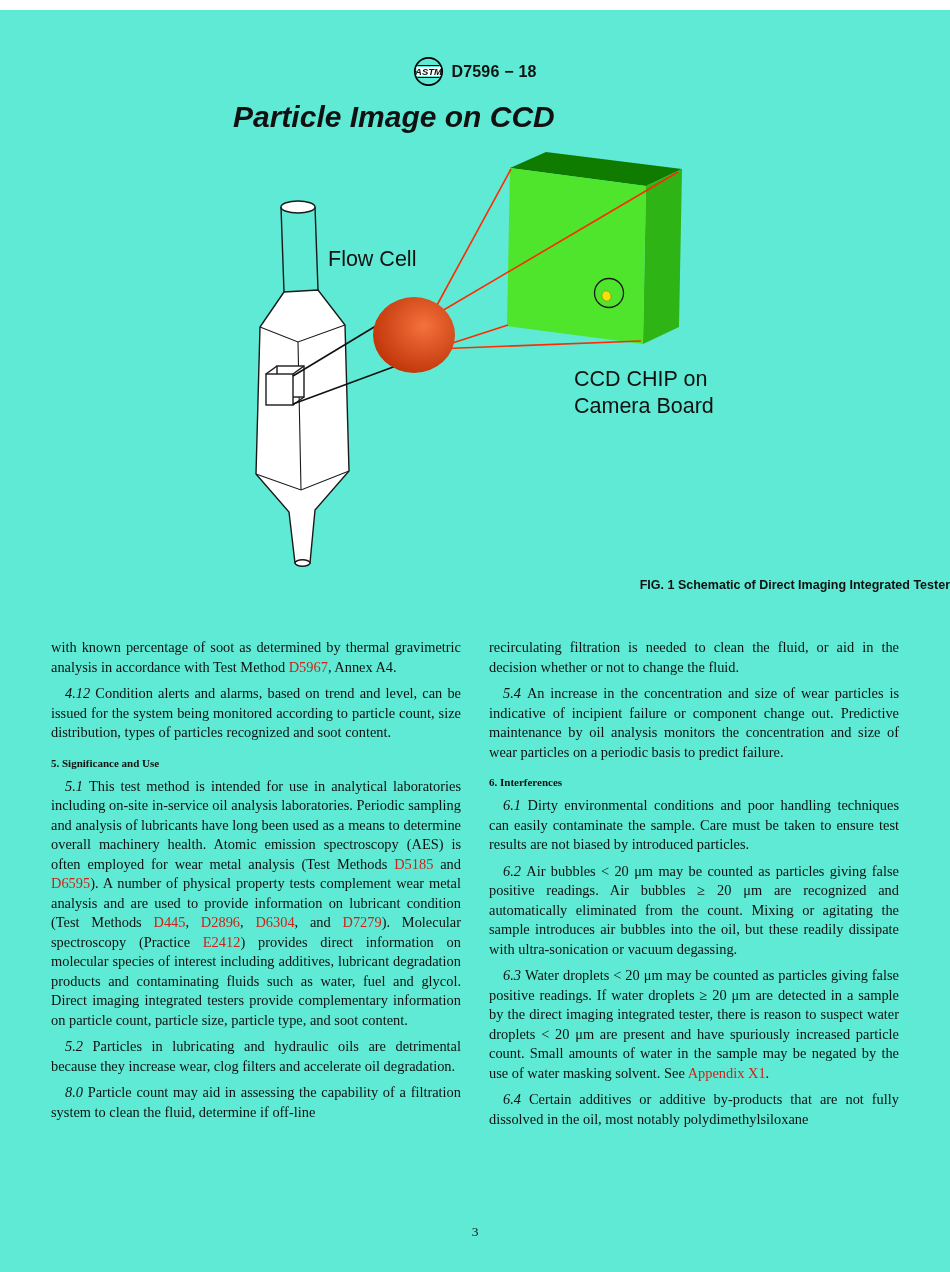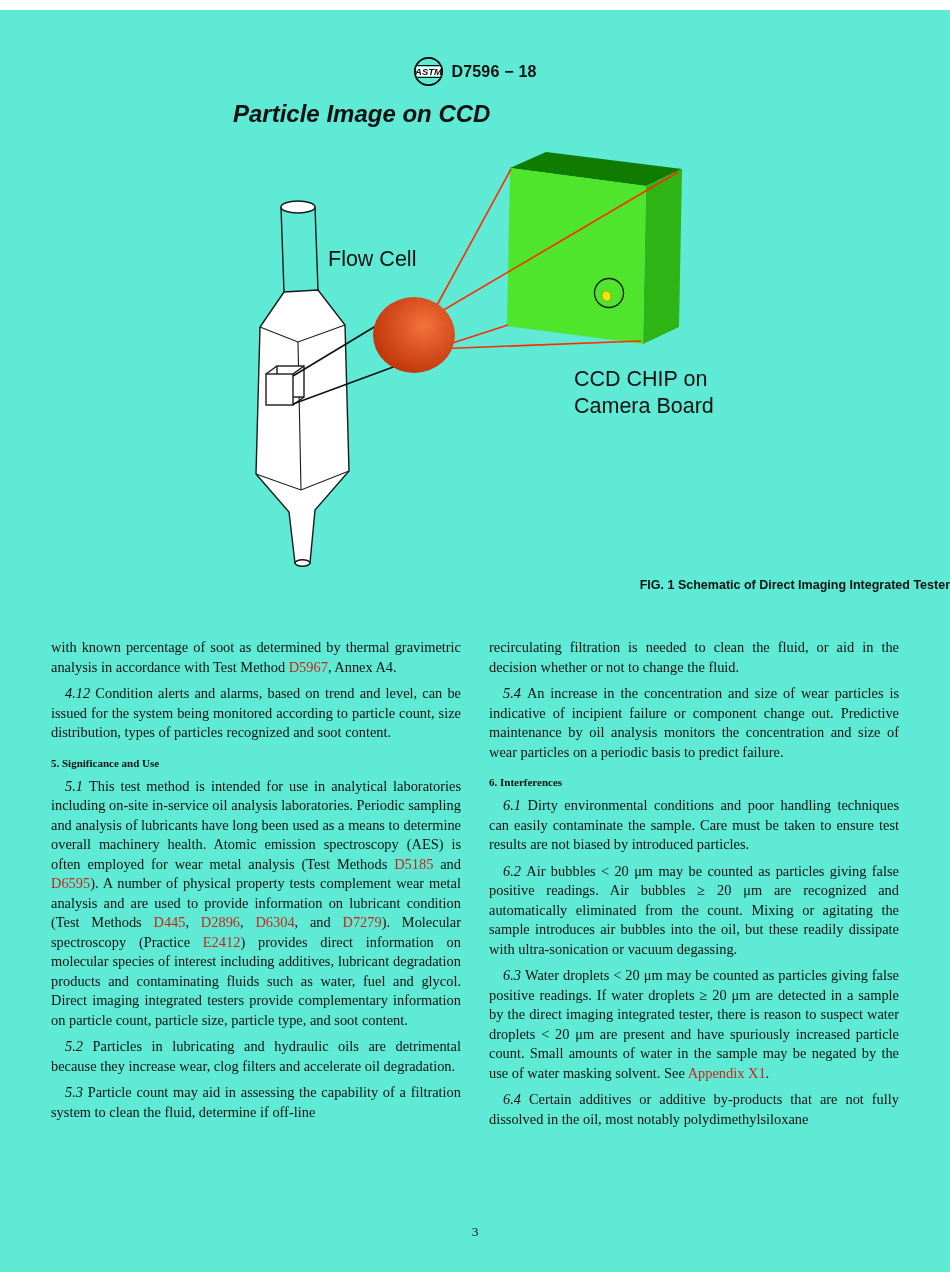--- a/index.html
+++ b/index.html
@@ -14,21 +14,21 @@
     position:absolute; top:46px; left:0; width:100%;
     display:flex; justify-content:center; align-items:center; gap:7px;
   }
   .designation {
     font-family:"Liberation Sans", sans-serif;
     font-weight:bold; font-size:16px; letter-spacing:0.2px;
   }
   .fig-title {
     position:absolute; left:233px; top:90px;
     font-family:"Liberation Sans", sans-serif;
-    font-weight:bold; font-style:italic; font-size:24px;
+    font-weight:bold; font-style:italic; font-size:30px;
   }
   .fig-svg { position:absolute; left:0; top:125px; }
   .fig-caption {
     position:absolute; top:568px; left:0; width:100%;
     text-align:right; font-family:"Liberation Sans", sans-serif;
     font-weight:bold; font-size:12.5px;
   }
   .columns {
     position:absolute; top:628px; left:51px; width:848px;
     display:flex; gap:28px;
@@ -127,21 +127,21 @@
 
   <div class="fig-caption">FIG. 1 Schematic of Direct Imaging Integrated Tester</div>
 
   <div class="columns">
     <div class="col">
         <p class="para"><span>with known percentage of soot as determined by thermal gravimetric analysis in accordance with Test Method </span><span class="ref-link">D5967</span><span>, Annex A4.</span></p>
         <p class="para indent"><span class="it">4.12 </span><span>Condition alerts and alarms, based on trend and level, can be issued for the system being monitored according to particle count, size distribution, types of particles recognized and soot content.</span></p>
         <h3 class="sec-heading"><span>5. Significance and Use</span></h3>
         <p class="para indent"><span class="it">5.1 </span><span>This test method is intended for use in analytical laboratories including on-site in-service oil analysis laboratories. Periodic sampling and analysis of lubricants have long been used as a means to determine overall machinery health. Atomic emission spectroscopy (AES) is often employed for wear metal analysis (Test Methods </span><span class="ref-link">D5185</span><span> and </span><span class="ref-link">D6595</span><span>). A number of physical property tests complement wear metal analysis and are used to provide information on lubricant condition (Test Methods </span><span class="ref-link">D445</span><span>, </span><span class="ref-link">D2896</span><span>, </span><span class="ref-link">D6304</span><span>, and </span><span class="ref-link">D7279</span><span>). Molecular spectroscopy (Practice </span><span class="ref-link">E2412</span><span>) provides direct information on molecular species of interest including additives, lubricant degradation products and contaminating fluids such as water, fuel and glycol. Direct imaging integrated testers provide complementary information on particle count, particle size, particle type, and soot content.</span></p>
         <p class="para indent"><span class="it">5.2 </span><span>Particles in lubricating and hydraulic oils are detrimental because they increase wear, clog filters and accelerate oil degradation.</span></p>
-        <p class="para indent"><span class="it">5.3 </span><span>Particle count may aid in assessing the capability of a filtration system to clean the fluid, determine if off-line</span></p>
+        <p class="para indent"><span class="it">8.0 </span><span>Particle count may aid in assessing the capability of a filtration system to clean the fluid, determine if off-line</span></p>
       </div>
     <div class="col">
         <p class="para"><span>recirculating filtration is needed to clean the fluid, or aid in the decision whether or not to change the fluid.</span></p>
         <p class="para indent"><span class="it">5.4 </span><span>An increase in the concentration and size of wear particles is indicative of incipient failure or component change out. Predictive maintenance by oil analysis monitors the concentration and size of wear particles on a periodic basis to predict failure.</span></p>
         <h3 class="sec-heading"><span>6. Interferences</span></h3>
         <p class="para indent"><span class="it">6.1 </span><span>Dirty environmental conditions and poor handling techniques can easily contaminate the sample. Care must be taken to ensure test results are not biased by introduced particles.</span></p>
         <p class="para indent"><span class="it">6.2 </span><span>Air bubbles &lt; 20 μm may be counted as particles giving false positive readings. Air bubbles ≥ 20 μm are recognized and automatically eliminated from the count. Mixing or agitating the sample introduces air bubbles into the oil, but these readily dissipate with ultra-sonication or vacuum degassing.</span></p>
         <p class="para indent"><span class="it">6.3 </span><span>Water droplets &lt; 20 μm may be counted as particles giving false positive readings. If water droplets ≥ 20 μm are detected in a sample by the direct imaging integrated tester, there is reason to suspect water droplets &lt; 20 μm are present and have spuriously increased particle count. Small amounts of water in the sample may be negated by the use of water masking solvent. See </span><span class="ref-link">Appendix X1</span><span>.</span></p>
         <p class="para indent"><span class="it">6.4 </span><span>Certain additives or additive by-products that are not fully dissolved in the oil, most notably polydimethylsiloxane</span></p>
       </div>

